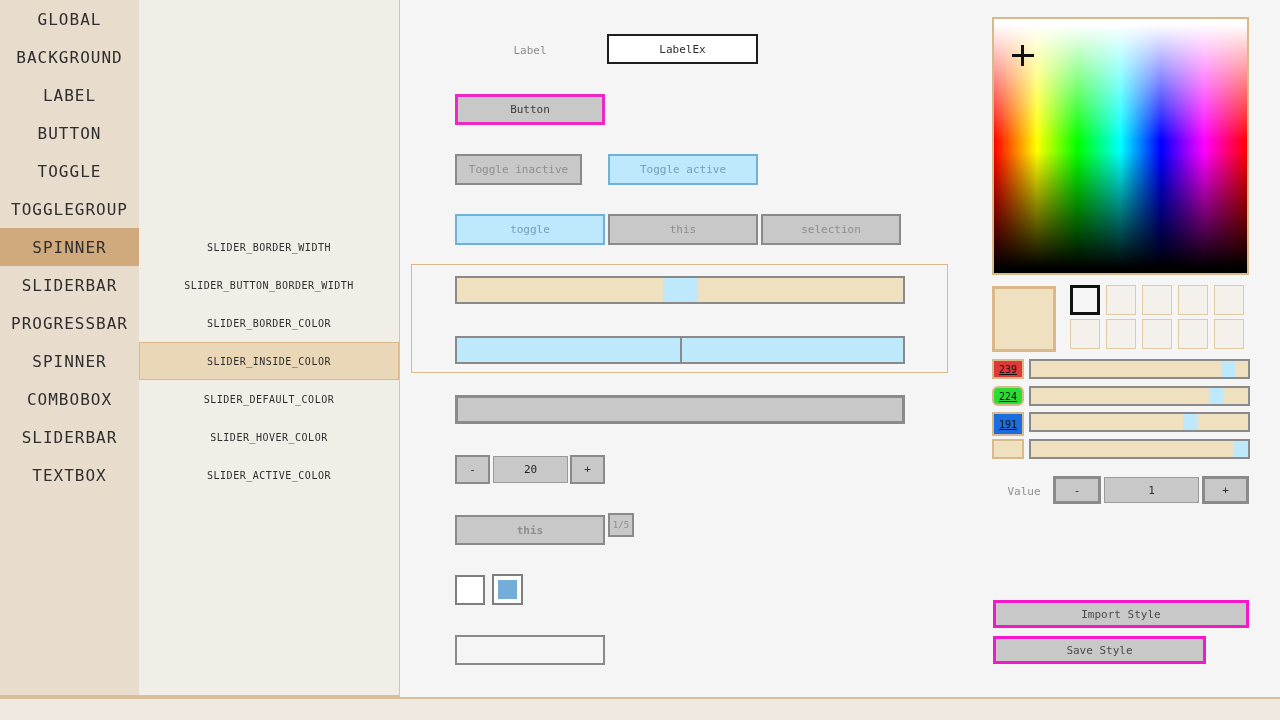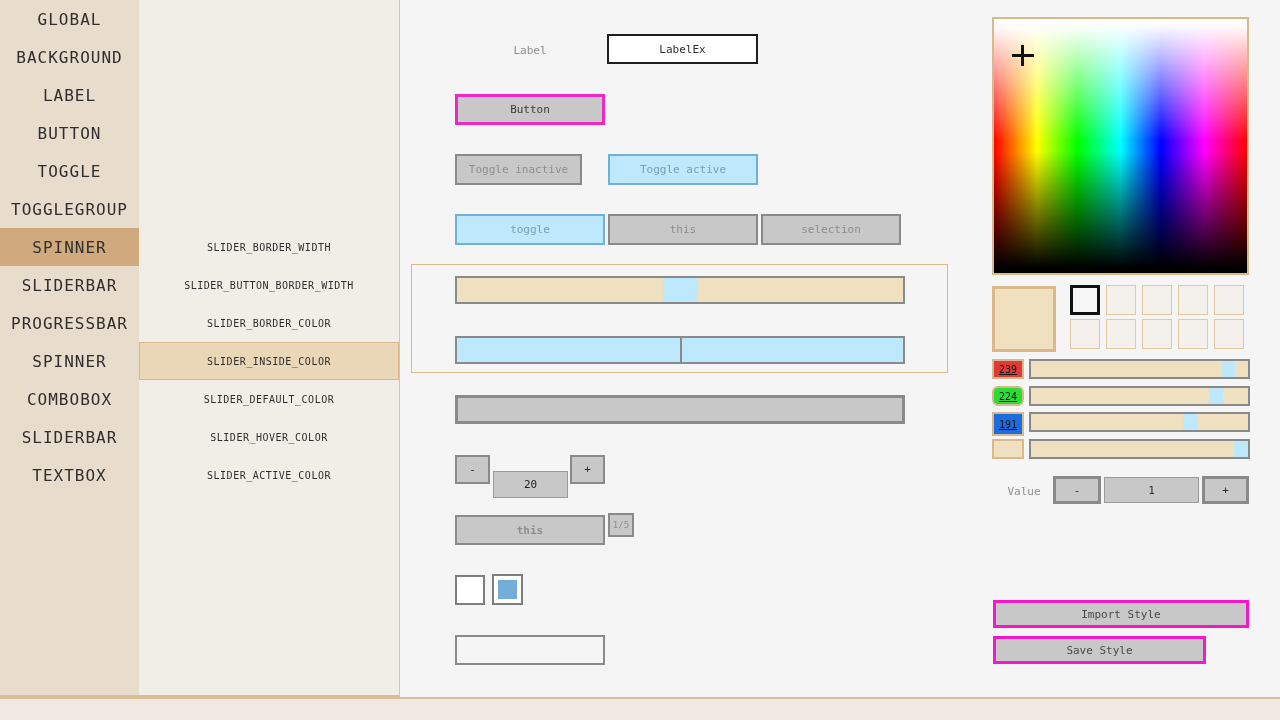--- a/index.html
+++ b/index.html
@@ -28,21 +28,21 @@
   .btn { background:#c8c8c8; border:3px solid #ee28c5; color:#3a3a3a; }
   .toggle { background:#c8c8c8; border:2px solid #8a8a8a; color:#8e8e8e; }
   .toggle.active { background:#bee9fc; border:2px solid #6fb1d8; color:#72a0b8; }
   .sel-outline { border:1px solid #d8b98c; }
   .slider { background:#efe0bf; border:2px solid #8a8a8a; }
   .slider-handle { position:absolute; top:0; height:24px; width:35px; background:#bee9fc; }
   .sliderbar { background:#bee9fc; border:2px solid #8a8a8a; }
   .sliderbar-divider { position:absolute; top:0; height:24px; width:2px; background:#8a8a8a; left:50%; }
   .progressbar { background:#c8c8c8; border:3px solid #8a8a8a; }
   .spin-btn { background:#c8c8c8; border:2px solid #8a8a8a; color:#2e2e2e; }
-  .spin-val { background:#c8c8c8; border:1px solid #9a9a9a; color:#1e1e1e;margin-top:15px; }
+  .spin-val { background:#c8c8c8; border:1px solid #9a9a9a; color:#1e1e1e; }
   .combobox { background:#c8c8c8; border:2px solid #8a8a8a; color:#8e8e8e;font-weight:bold; }
   .combo-badge { background:#c8c8c8; border:2px solid #8a8a8a; color:#8e8e8e; font-size:9px; }
   .checkbox { background:#ffffff; border:2px solid #7e7e7e; }
   .check-mark { position:absolute; left:4px; top:4px; right:4px; bottom:4px; display:none; }
   .checkbox.checked .check-mark { display:block; }
   .textbox-empty { background:#f5f5f5; border:2px solid #8a8a8a; }
 
   
   #picker { left:992px; top:17px; width:257px; height:258px; border:2px solid #d8b98c;
     background:

